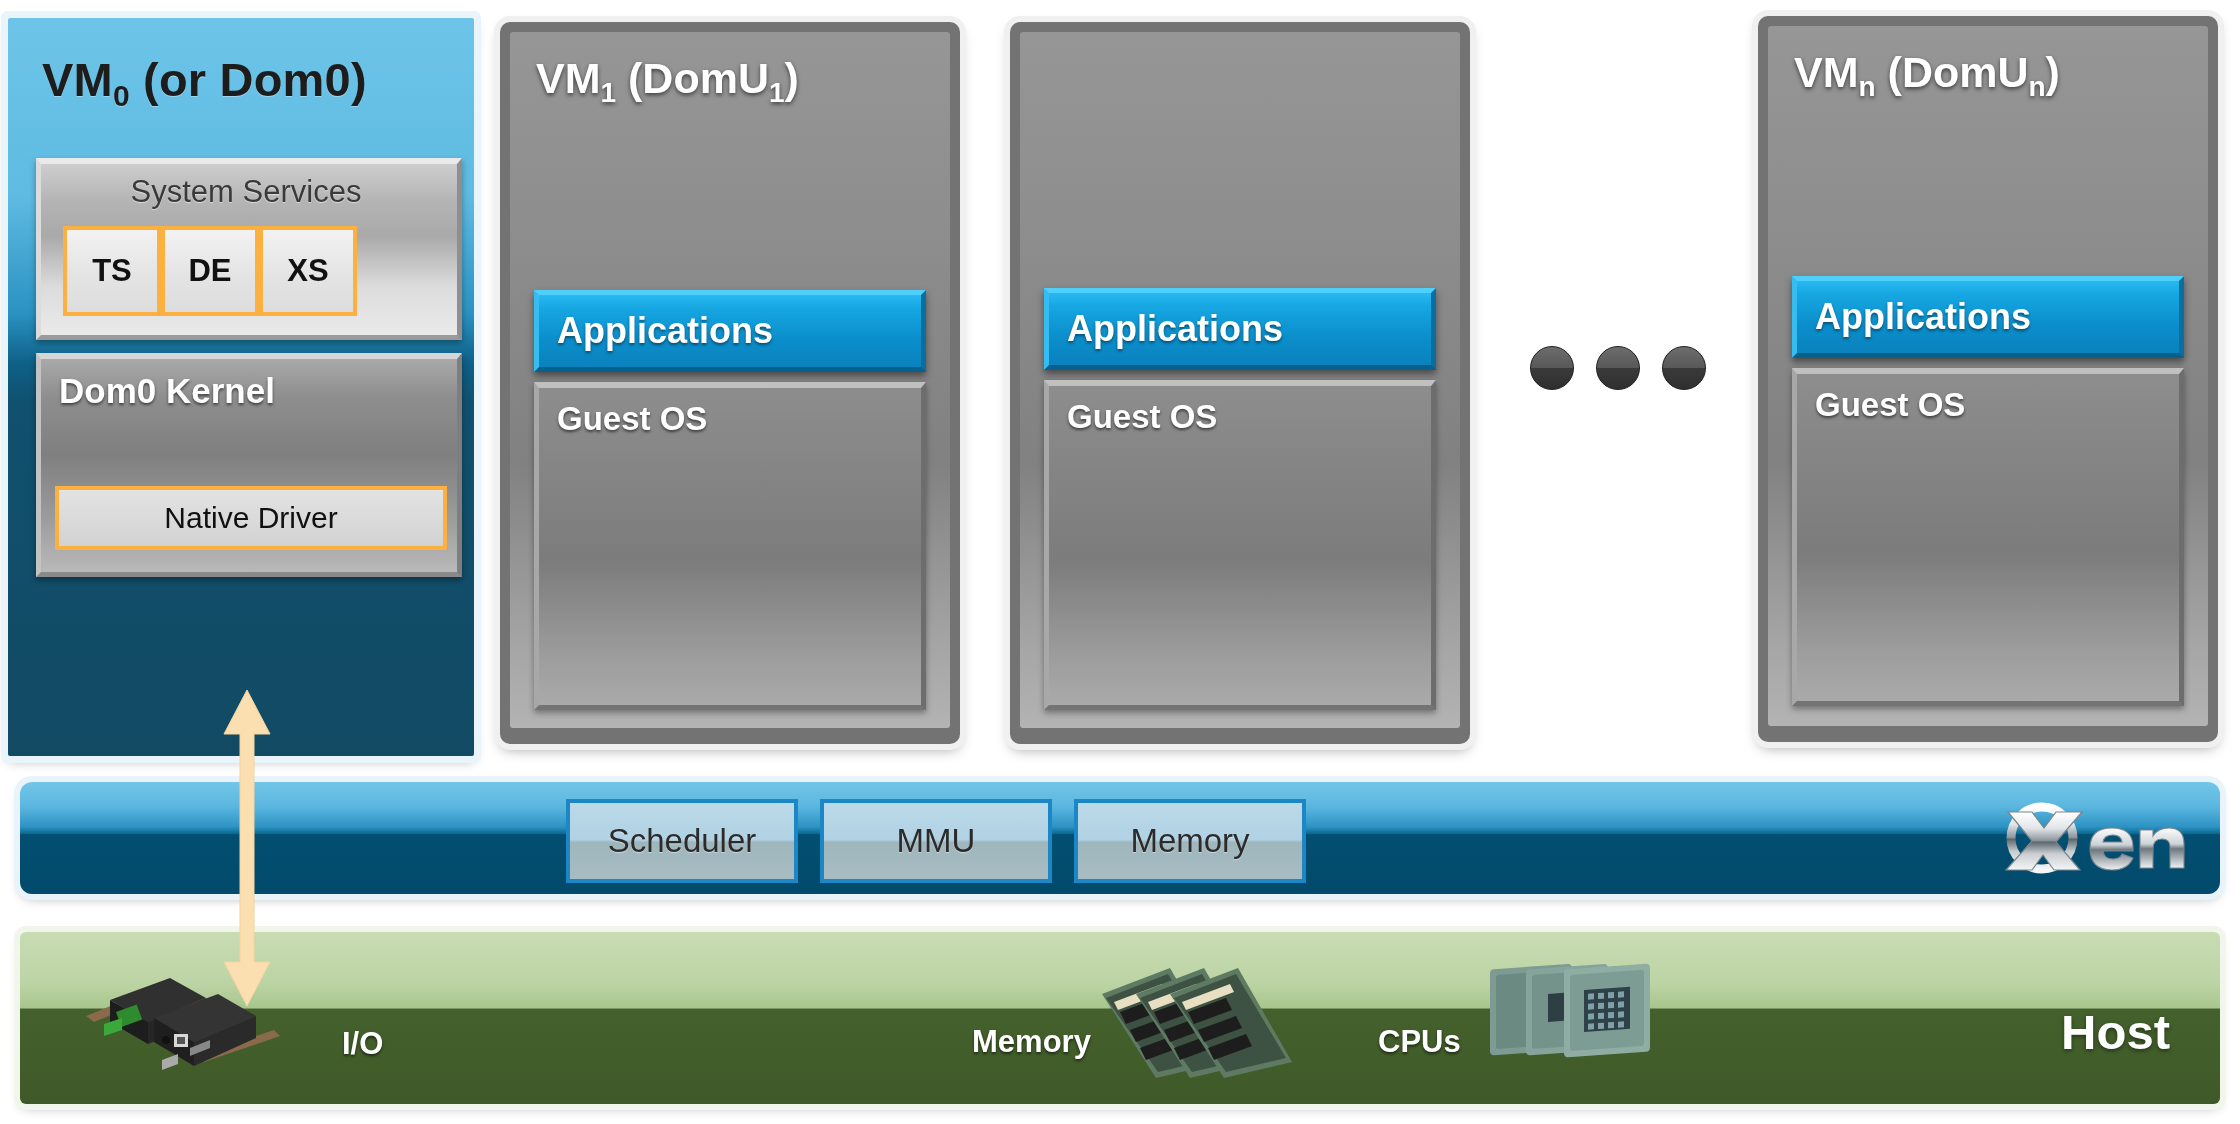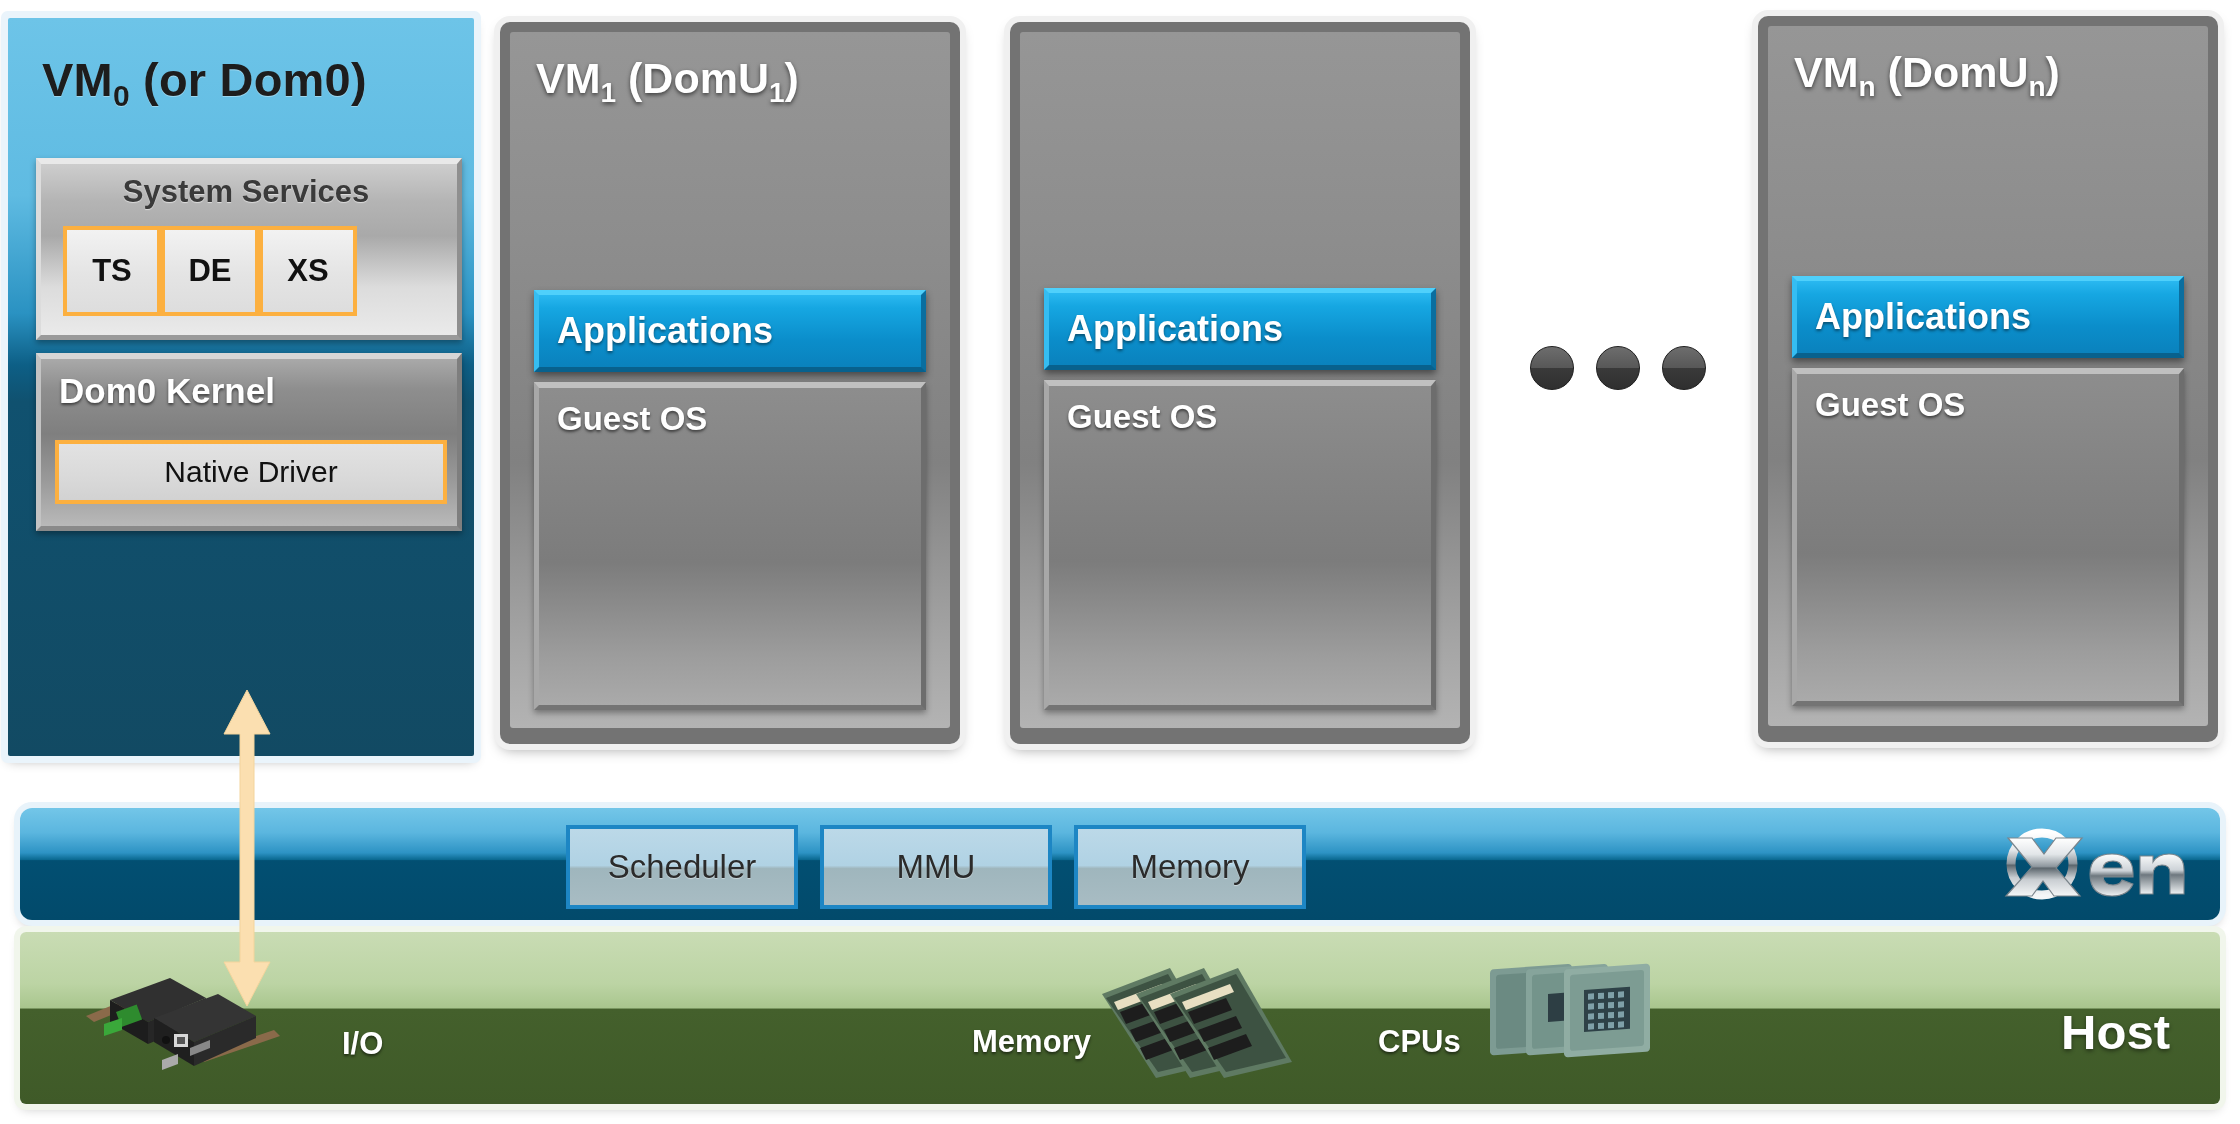--- a/index.html
+++ b/index.html
@@ -31,35 +31,35 @@
   
   .sysserv{
     left:28px;top:140px;width:426px;height:182px;
     background:linear-gradient(to bottom,#cdcdcd 0%,#b4b4b4 22%,#a9a9a9 42%,#dcdcdc 72%,#eaeaea 100%);
     border-top:6px solid #e9e9e9;border-left:5px solid #dcdcdc;
     border-right:5px solid #8f8f8f;border-bottom:5px solid #9a9a9a;
     box-shadow:0 3px 6px rgba(0,0,0,.35);
   }
   .sysserv-label{
     position:absolute;left:0;right:6px;top:10px;text-align:center;
-    font-size:31px;font-weight:bold;color:#3a3a3a;
+    font-size:31px;font-weight:normal;color:#3a3a3a;
     text-shadow:0 1px 1px rgba(255,255,255,.55);
   }
   .svcrow{position:absolute;left:22px;top:62px;display:flex;gap:0;}
   .svc{
     width:90px;height:82px;
     background:linear-gradient(to bottom,#f2f2f2 0%,#e4e4e4 55%,#dddddd 100%);
     border:4px solid #fcb040;
     display:flex;align-items:center;justify-content:center;
     font-size:31px;font-weight:bold;color:#111;
   }
 
   
   .kernel{
-    left:28px;top:335px;width:426px;height:178px;
+    left:28px;top:335px;width:426px;height:224px;
     background:linear-gradient(to bottom,#a9a9a9 0%,#8e8e8e 18%,#7f7f7f 45%,#9c9c9c 75%,#b9b9b9 100%);
     border-top:6px solid #d6d6d6;border-left:5px solid #c3c3c3;
     border-right:5px solid #7e7e7e;border-bottom:5px solid #8a8a8a;
     box-shadow:0 3px 6px rgba(0,0,0,.35);
   }
   .kernel-label{
     position:absolute;left:18px;top:12px;
     font-size:35px;font-weight:bold;color:#ffffff;
     text-shadow:0 2px 3px rgba(0,0,0,.55);
   }
@@ -118,21 +118,21 @@
   
   .dots{position:absolute;left:1530px;top:346px;display:flex;gap:22px;}
   .dot{
     width:42px;height:42px;border-radius:50%;
     background:linear-gradient(to bottom,#6d6d6d 0%,#585858 49%,#3a3a3a 50%,#2f2f2f 100%);
     border:1px solid #1e1e1e;
   }
 
   
   .hyper{
-    left:20px;top:808px;width:2200px;height:112px;border-radius:12px;
+    left:20px;top:782px;width:2200px;height:112px;border-radius:12px;
     background:linear-gradient(to bottom,#73c6e8 0%,#5bb6df 22%,#2d93c4 40%,#0b6a92 46%,#024f72 47%,#024a6b 100%);
     box-shadow:0 0 0 6px #e8f3fa, 0 5px 11px rgba(0,0,0,.28);
   }
   .hyper-items{position:absolute;left:546px;top:17px;display:flex;gap:22px;}
   .hyper-box{
     height:76px;padding:0 26px;min-width:172px;
     background:linear-gradient(to bottom,#bcd9e8 0%,#b0d2e4 48%,#9fb6bd 52%,#a8bcc3 100%);
     border:4px solid #1d86c4;
     display:flex;align-items:center;justify-content:center;
     font-size:33px;color:#2b2b2b;

